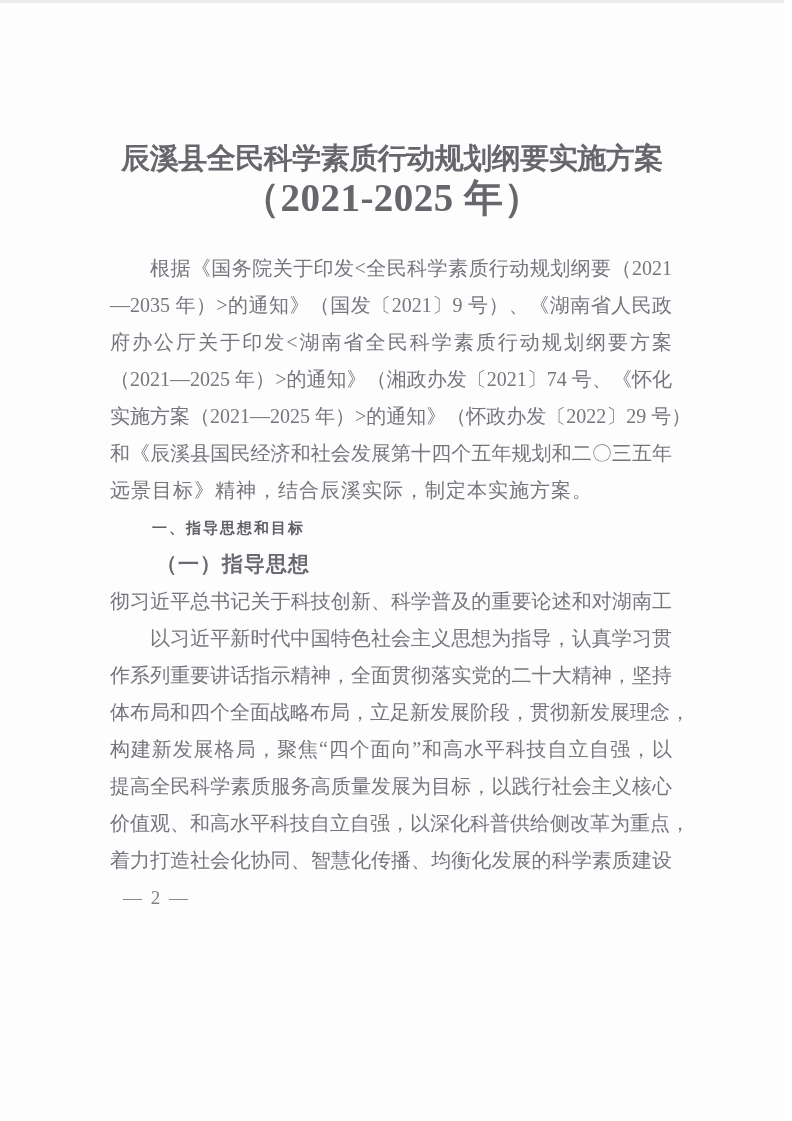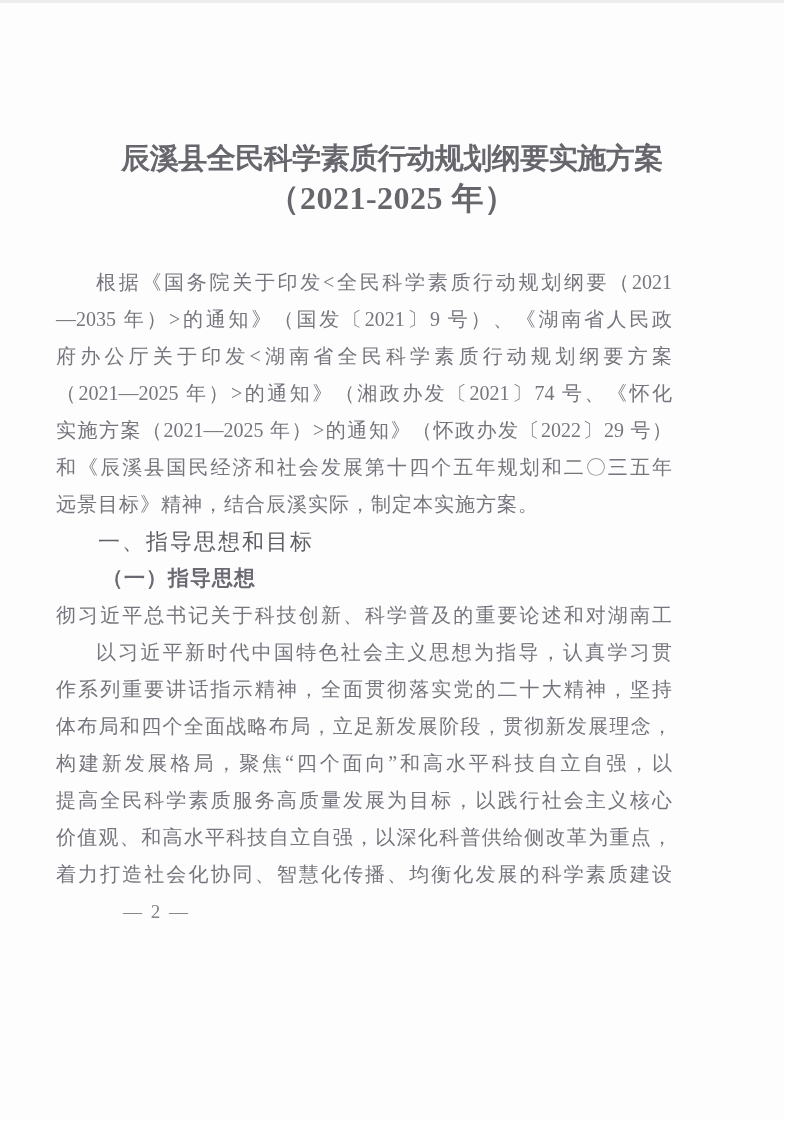--- a/index.html
+++ b/index.html
@@ -32,27 +32,27 @@
     text-align: center;
     color: var(--title-text);
     font-weight: 700;
   }
   .title-line1 {
     font-size: 29px;
     line-height: 40px;
     letter-spacing: -0.5px;
   }
   .title-line2 {
-    font-size: 32px;
+    font-size: 39px;
     line-height: 40px;
     letter-spacing: 0.5px;
   }
   .content {
-    margin-top: 46px;
-    padding-left: 56px;
+    margin-top: 32px;
+    padding-left: 110px;
     padding-right: 112px;
     color: var(--body-text);
     font-size: 20px;
   }
   .line {
     height: 37px;
     line-height: 37px;
     text-align: justify;
     text-align-last: justify;
     white-space: nowrap;
@@ -61,22 +61,22 @@
   .line.no-j {
     text-align: left;
     text-align-last: left;
     letter-spacing: 1px;
   }
   .heading-1 {
     height: 37px;
     line-height: 37px;
     padding-left: 42px;
     font-family: "Liberation Sans", "DejaVu Sans", sans-serif;
-    font-weight: 400;
-    font-size: 22px;
+    font-weight: 700;
+    font-size: 15px;
     letter-spacing: 2px;
     color: var(--heading-text);
   }
   .heading-2 {
     height: 37px;
     line-height: 37px;
     padding-left: 46px;
     font-weight: 700;
     font-size: 21px;
     letter-spacing: 1px;

